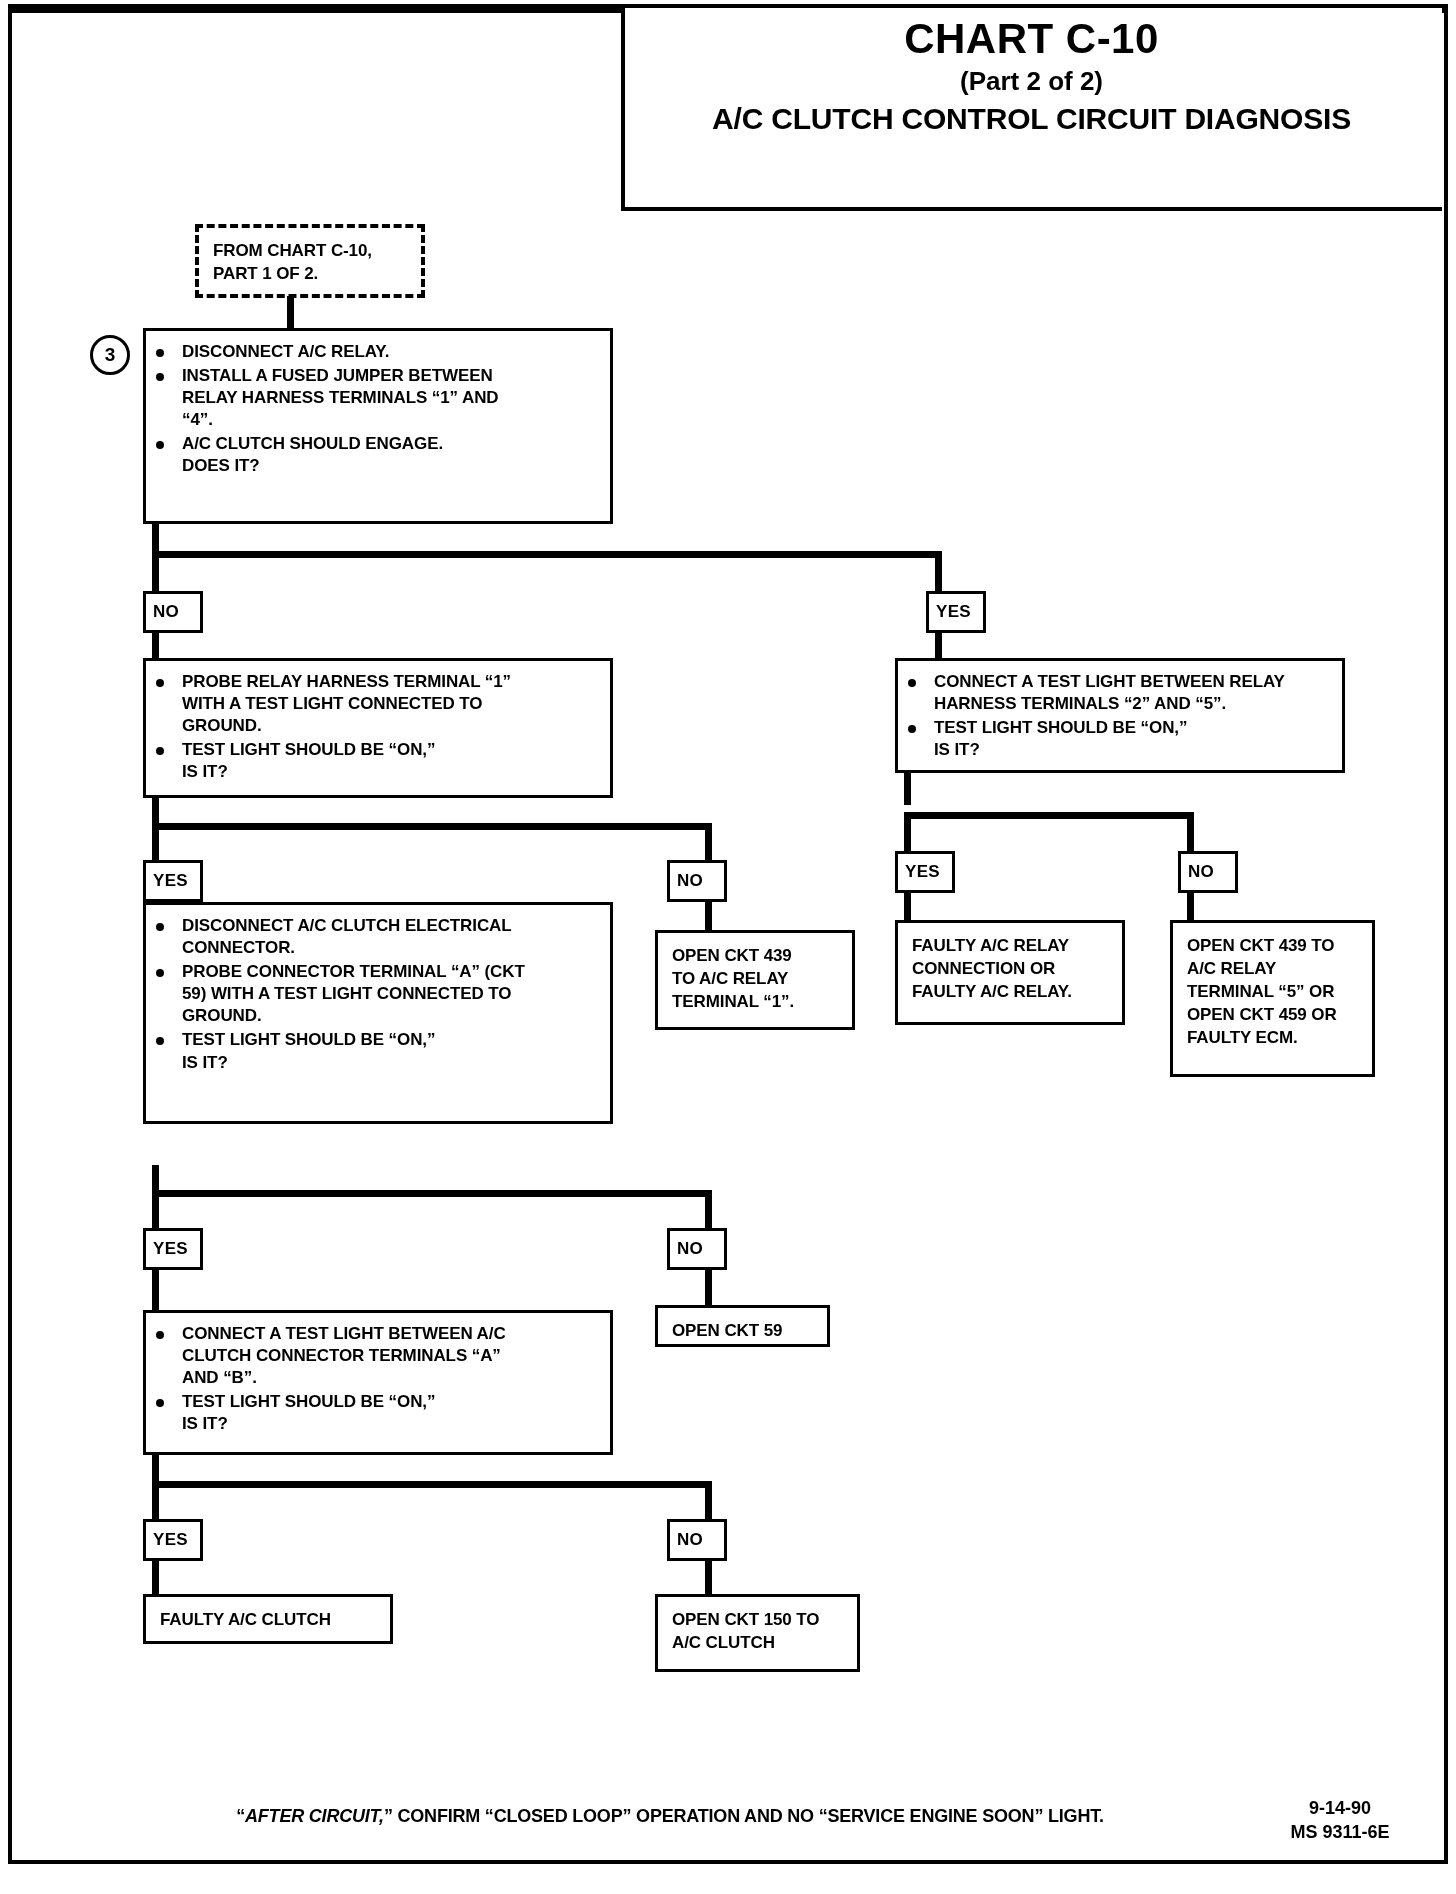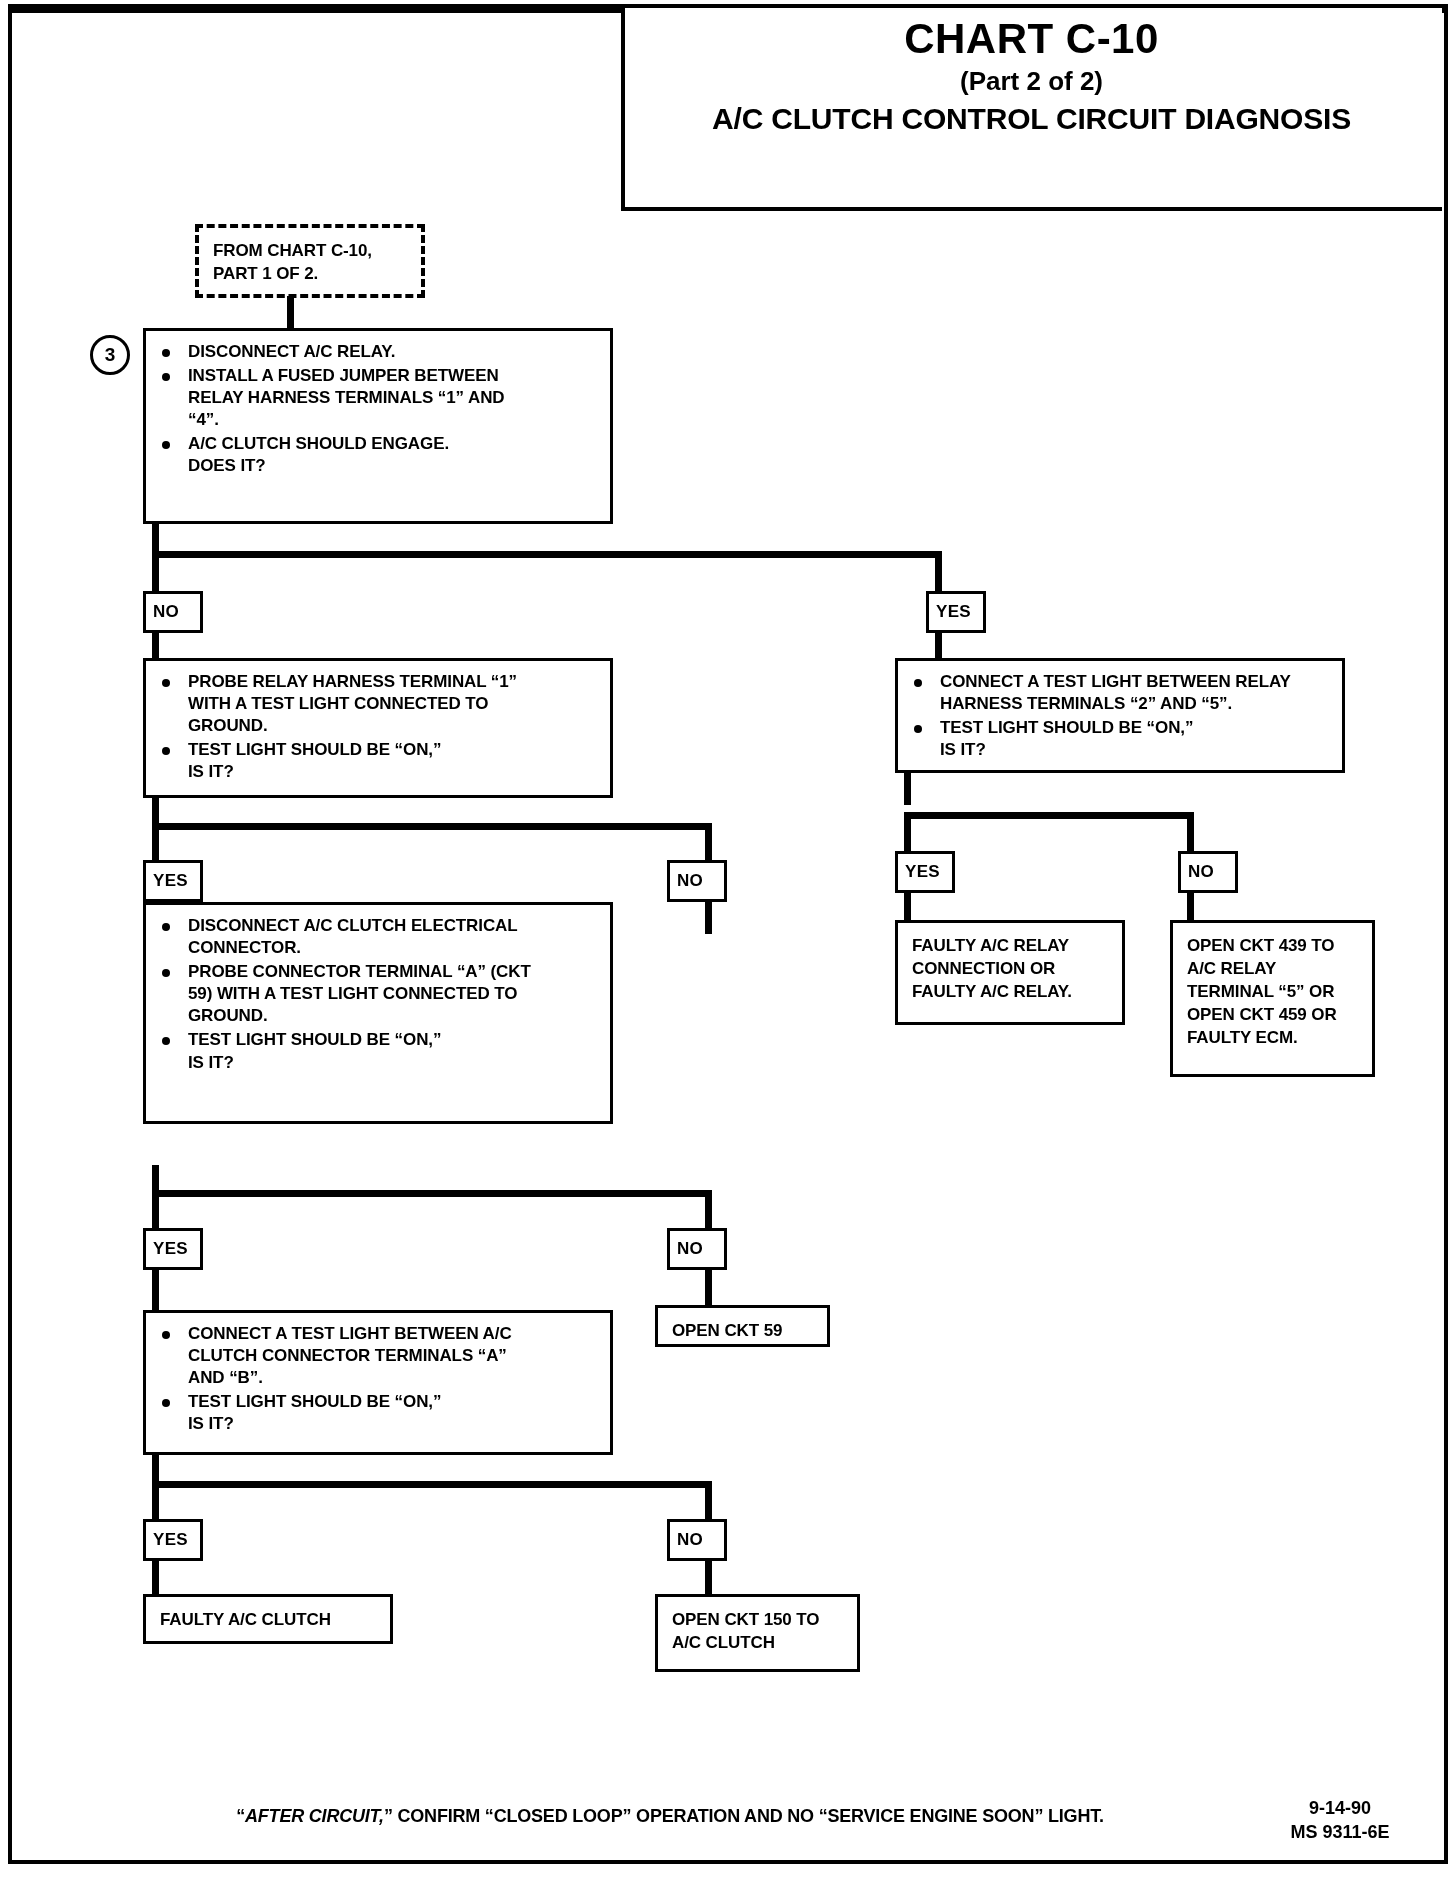--- a/index.html
+++ b/index.html
@@ -88,21 +88,21 @@
     margin-top: 2px;
     white-space: nowrap;
   }
 
   
   .node {
     position: absolute;
     box-sizing: border-box;
     border: 3px solid #000;
     background: #fff;
-    padding: 10px 12px 10px 12px;
+    padding: 10px 12px 10px 6px;
     font-size: 17px;
     font-weight: bold;
     line-height: 1.30;
     letter-spacing: -0.1px;
   }
   .node.dashed {
     border: 4px dashed #000;
     padding: 12px 10px 12px 14px;
   }
   .node.plain { padding: 12px 10px 12px 14px; }
@@ -291,20 +291,25 @@
 
   <div class="yn" style="left:895px; top:851px;">
     <span>YES</span>
   </div>
   <div class="yn" style="left:1178px; top:851px;">
     <span>NO</span>
   </div>
   <div class="conn-v" style="left:904px; top:893px; height:32px;"></div>
   <div class="conn-v" style="left:1187px; top:893px; height:32px;"></div>
 
+  <div class="node plain" style="left:655px; top:930px; width:200px; height:100px;">
+    <div class="plainline">OPEN CKT 439</div>
+    <div class="plainline">TO A/C RELAY</div>
+    <div class="plainline">TERMINAL “1”.</div>
+  </div>
 
   <div class="node plain" style="left:895px; top:920px; width:230px; height:105px;">
     <div class="plainline">FAULTY A/C RELAY</div>
     <div class="plainline">CONNECTION OR</div>
     <div class="plainline">FAULTY A/C RELAY.</div>
   </div>
 
   <div class="node plain" style="left:1170px; top:920px; width:205px; height:157px;">
     <div class="plainline">OPEN CKT 439 TO</div>
     <div class="plainline">A/C RELAY</div>

